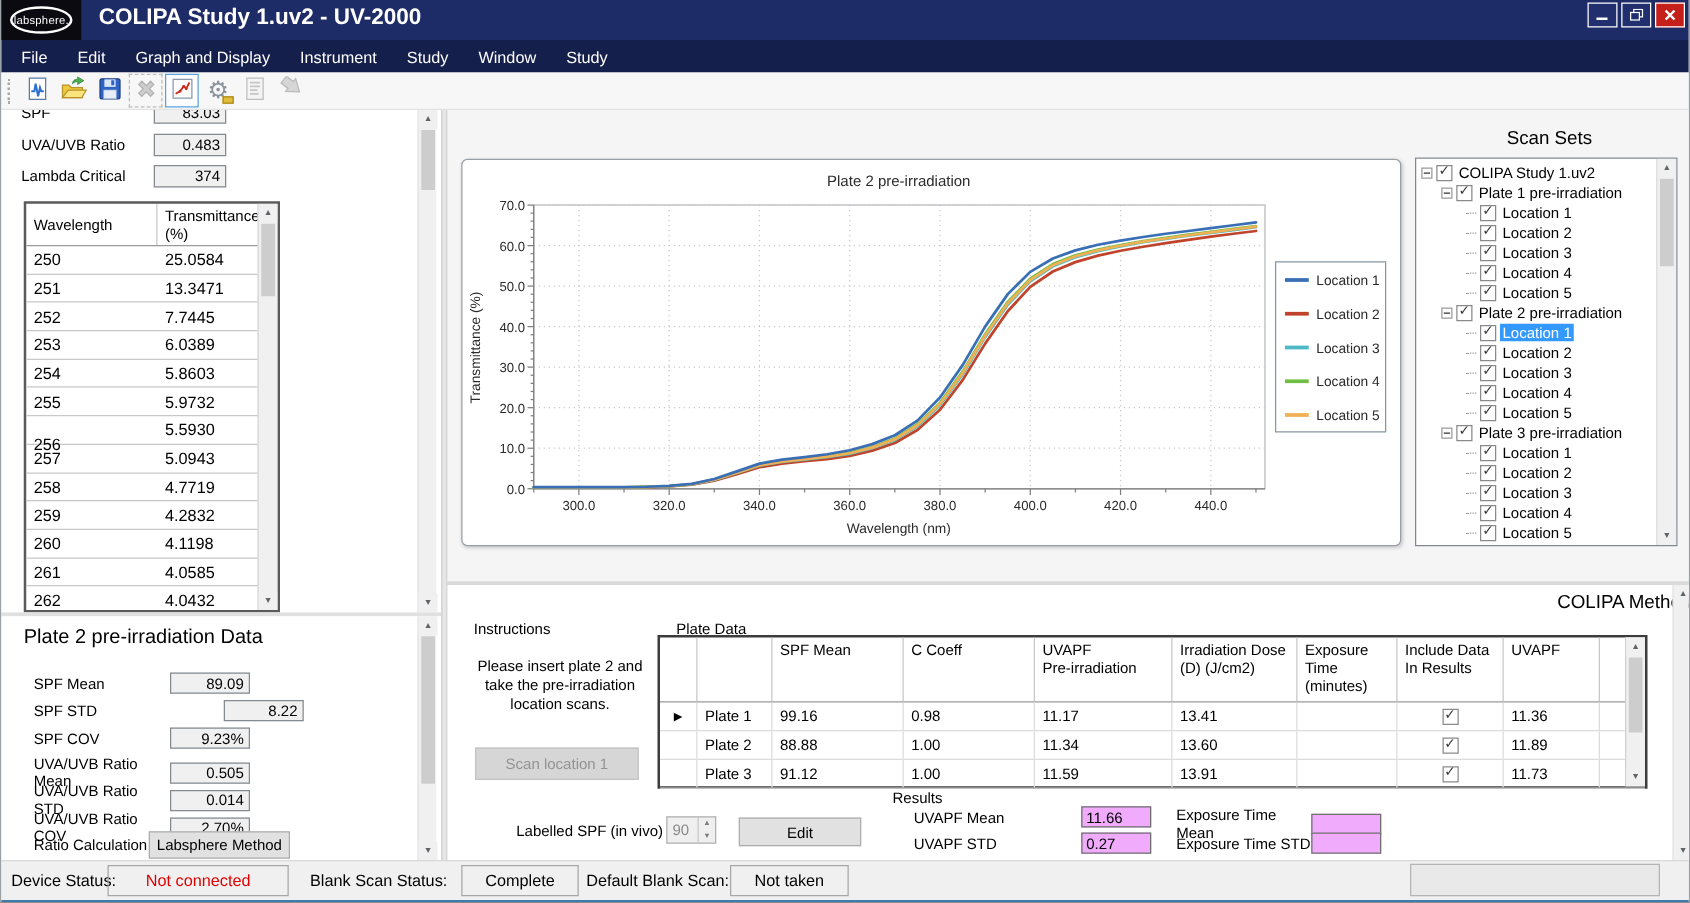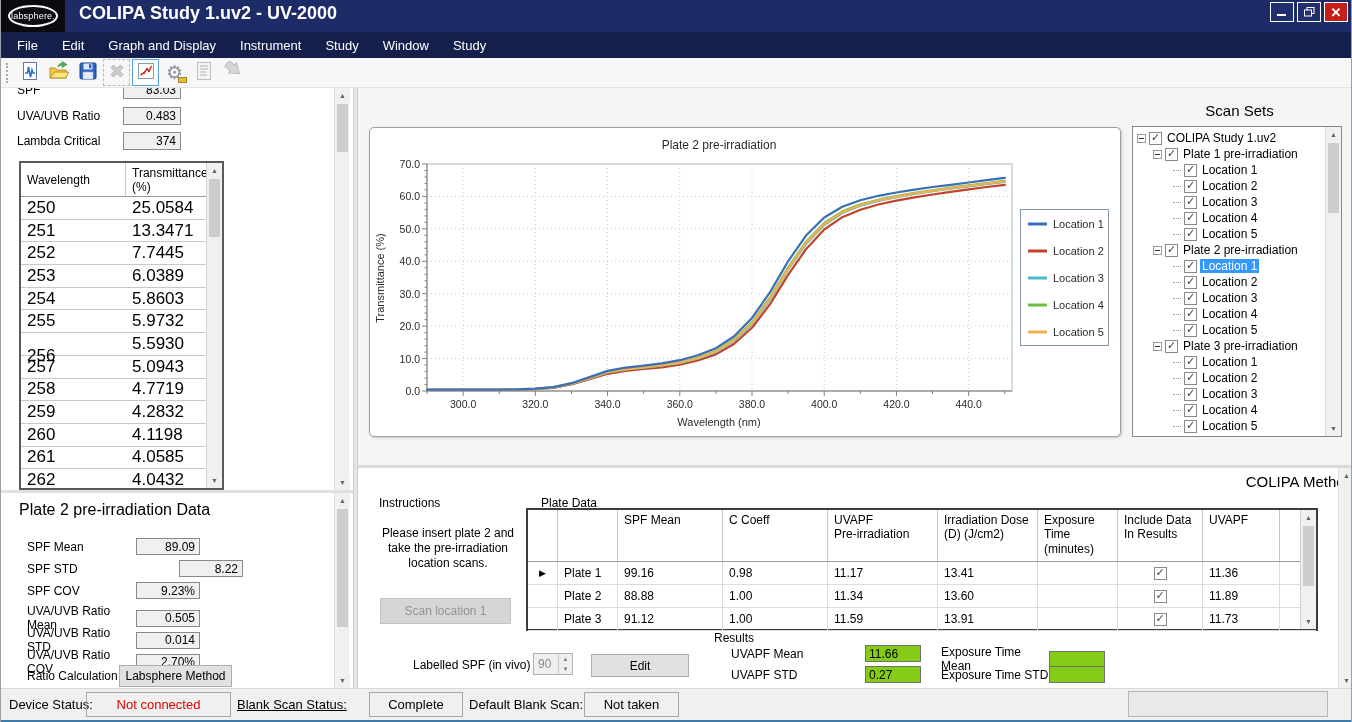--- a/index.html
+++ b/index.html
@@ -56,21 +56,21 @@
   .left-top { position:absolute; left:0; top:88px; width:352px; height:402px; background:#fff; overflow:hidden; }
   .lt-row { position:absolute; left:16px; display:flex; align-items:center; }
   .lt-label { width:106px; font-size:12px; }
   .wv-table { position:absolute; left:18px; top:73px; width:205px; height:329px; border:2px solid #5a5a5a;
               overflow:hidden; background:#fff; }
   .wv-head { display:flex; height:34px; border-bottom:1px solid #9a9a9a; }
   .wv-head div { padding:3px 6px; font-size:12px; }
   .wv-col1 { width:105px; border-right:1px solid #c8c8c8; display:flex; align-items:center; }
   .wv-col2 { flex:1; }
   .wv-row { display:flex; height:22.7px; border-bottom:1px solid #c8c8c8; align-items:center; }
-  .wv-row div { padding:0 6px; font-size:17px; }
+  .wv-row div { padding:0 6px; font-size:13px; }
   .wv-scroll { position:absolute; right:0; top:0; bottom:0; width:16px; background:#f0f0f0; border-left:1px solid #d5d5d5; }
 
   .splitter-h-left { position:absolute; left:0; top:490px; width:352px; height:3px; background:#e0e0e0; }
   .left-bottom { position:absolute; left:0; top:493px; width:352px; height:195px; background:#fff; overflow:hidden; }
   .lb-title { position:absolute; left:18px; top:8px; font-size:16px; }
   .lb-row { position:absolute; left:26px; display:flex; align-items:center; }
   .lb-label { width:109px; font-size:12px; }
 
   .splitter-v { position:absolute; left:352px; top:88px; width:5px; height:600px; background:#e6e6e6;
                 border-left:1px solid #cfcfcf; border-right:1px solid #cfcfcf; }
@@ -100,21 +100,21 @@
   .ptable { position:absolute; left:168px; top:40px; width:792px; height:123px; border:2px solid #3c3c3c; background:#fff; }
   .pt-grid { display:grid; grid-template-columns:30px 60px 105px 105px 110px 100px 80px 85px 77px; }
   .pt-h { font-size:12px; padding:3px 6px; border-right:1px solid #c8c8c8; white-space:pre-line; line-height:1.2;
           display:flex; align-items:flex-start; }
   .pt-hrow { border-bottom:1px solid #9a9a9a; height:52px; }
   .pt-c { font-size:12px; padding:0 6px; border-right:1px solid #dcdcdc; display:flex; align-items:center; height:22px; }
   .pt-row { border-bottom:1px solid #dcdcdc; }
   .pt-scroll { position:absolute; right:0; top:0; bottom:0; width:16px; background:#f0f0f0; border-left:1px solid #d0d0d0; }
   .results-label { position:absolute; left:356px; top:163px; font-size:12px; }
   .res-row { position:absolute; display:flex; align-items:center; font-size:12px; }
-  .res-box { border:1px solid #707070; background:#84cc16; width:56px; height:17px; display:flex; align-items:center;
+  .res-box { border:1px solid #707070; background:#f0abfc; width:56px; height:17px; display:flex; align-items:center;
              padding-left:3px; font-size:12px; }
   .spin { position:absolute; left:175px; top:185px; width:40px; height:22px; background:#efefef; border:1px solid #b0b0b0;
           display:flex; }
   .spin-val { flex:1; color:#8a8a8a; display:flex; align-items:center; padding-left:4px; }
   .spin-arrows { width:14px; border-left:1px solid #c8c8c8; display:flex; flex-direction:column; }
   .spin-arrows span { flex:1; font-size:6px; color:#7a7a7a; display:flex; align-items:center; justify-content:center; }
   .edit-btn { position:absolute; left:233px; top:186px; width:98px; height:23px; }
   .lsv-label { position:absolute; left:55px; top:190px; font-size:12px; }
 
   
@@ -679,20 +679,20 @@
 
     <div class="sb-v" style="right:0; top:0; height:220px;">
       <div class="sb-arrow" style="top:0;">▲</div>
       <div class="sb-arrow" style="bottom:0;">▼</div>
     </div>
   </div>
 
   <div class="statusbar">
     <div class="sb-label" style="left:8px;">Device Status:</div>
     <div class="sb-box sb-red" style="left: 85px; width: 145px; color: rgb(224, 0, 0);">Not connected</div>
-    <div class="sb-label" style="left:236px;text-decoration:underline;">Blank Scan Status:</div>
+    <div class="sb-label" style="left:247px;">Blank Scan Status:</div>
     <div class="sb-box" style="left:368px; width:94px;">Complete</div>
     <div class="sb-label" style="left:468px;">Default Blank Scan:</div>
     <div class="sb-box" style="left:583px; width:95px;">Not taken</div>
     <div class="sb-empty"></div>
   </div>
   <div class="bottom-edge"></div>
 </div>
 
 </body></html>

